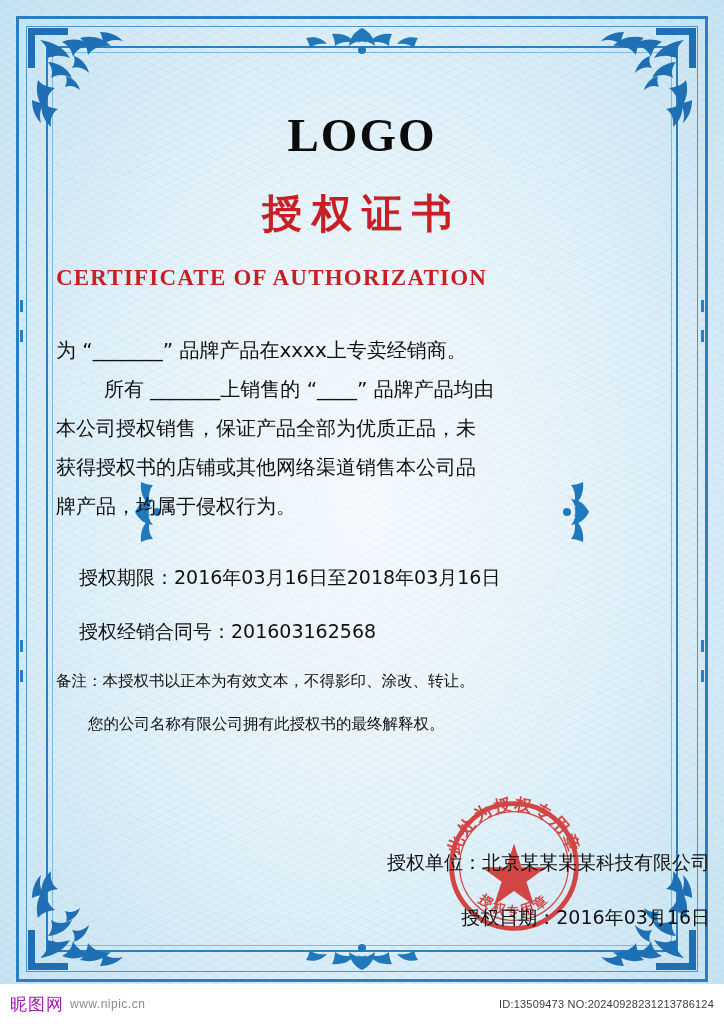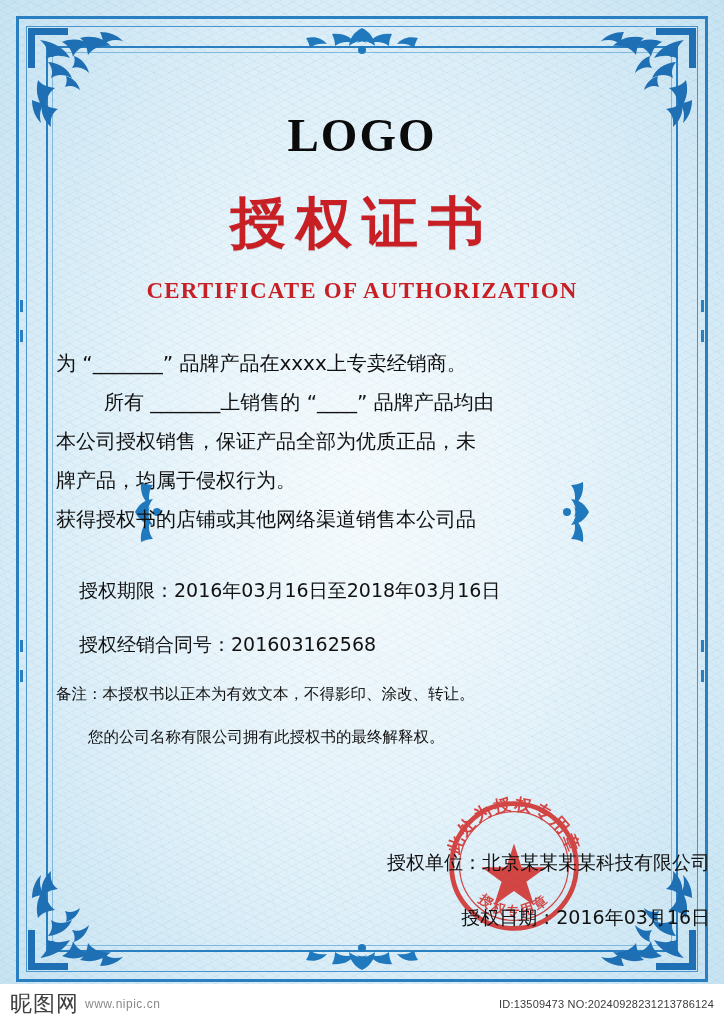--- a/index.html
+++ b/index.html
@@ -76,29 +76,29 @@
     font-size:47px;
     font-weight:bold;
     letter-spacing:2px;
     color:#0b0b0b;
     margin-top:48px;
   }
   .title-cn{
     text-align:center;
     margin-top:24px;
     font-family:"DejaVu Serif", serif;
-    font-size:56px;
+    font-size:40px;
     font-weight:bold;
     letter-spacing:10px;
     color:#c81f25;
     text-shadow:0 1px 0 rgba(0,0,0,0.12);
   }
   .title-en{
-    text-align:center;
-    margin-top:16px;
+    text-align:left;
+    margin-top:24px;
     font-family:"Liberation Serif", serif;
     font-size:23px;
     font-weight:bold;
     letter-spacing:1.2px;
     color:#c81f25;
   }
 
   .body-text{
     margin-top:40px;
     font-family:"DejaVu Sans", sans-serif;
@@ -151,21 +151,21 @@
   .footer{
     position:absolute;left:0;right:0;bottom:0;height:40px;
     background:#ffffff;
     display:flex;align-items:center;justify-content:space-between;
     padding:0 10px;
     box-sizing:border-box;
   }
   .wm{display:flex;align-items:center;gap:6px;}
   .wm-logo{
     font-family:"DejaVu Sans", sans-serif;
-    font-size:22px;color:#404040;letter-spacing:1px;
+    font-size:17px;color:#a21caf;letter-spacing:1px;
   }
   .wm-url{
     font-family:"Liberation Sans", sans-serif;
     font-size:12px;color:#8a8a8a;letter-spacing:0.5px;
   }
   .footer-id{
     font-family:"Liberation Sans", sans-serif;
     font-size:11px;color:#3b3b3b;letter-spacing:0.2px;margin-left:12px;
   }
 </style>
@@ -314,22 +314,22 @@
 
   <div class="content">
     <div class="logo">LOGO</div>
     <div class="title-cn">授权证书</div>
     <div class="title-en">CERTIFICATE OF AUTHORIZATION</div>
 
     <div class="body-text">
       <p>为 “_______” 品牌产品在xxxx上专卖经销商。</p>
       <p class="indent2">所有 _______上销售的 “____” 品牌产品均由</p>
       <p>本公司授权销售，保证产品全部为优质正品，未</p>
+      <p>获得授权书的店铺或其他网络渠道销售本公司品</p>
       <p>牌产品，均属于侵权行为。</p>
-      <p>获得授权书的店铺或其他网络渠道销售本公司品</p>
     </div>
 
     <div class="meta">
       <p>
         <span>授权期限：</span><span>2016年03月16日至2018年03月16日</span>
       </p>
       <p>
         <span>授权经销合同号：</span><span>201603162568</span>
       </p>
     </div>

